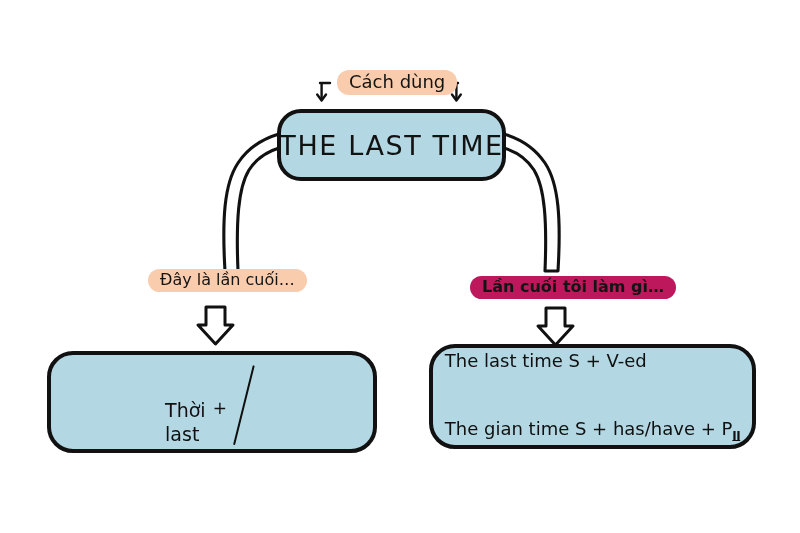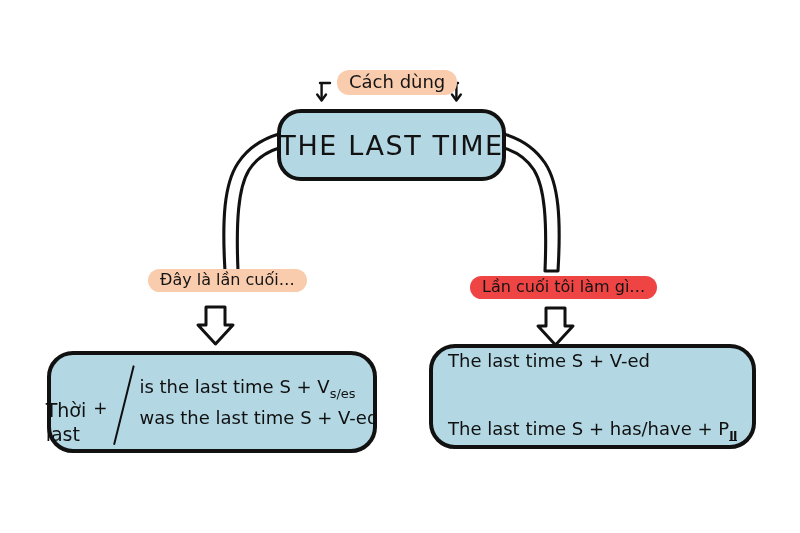--- a/index.html
+++ b/index.html
@@ -143,21 +143,22 @@
   #label-left-branch {
     left: 148px;
     top: 269px;
     font-size: 16px;
     background: #f9ccae;
   }
   #label-right-branch {
     left: 470px;
     top: 276px;
     font-size: 16px;
-    background: #ef4444;
+    background: #be185d;
+    font-weight: bold;
   }
 </style>
 </head>
 <body>
 
 <div id="diagram">
 
   <svg class="svg-layer" viewBox="0 0 800 533">
 
     <path d="M225,271 C222,220 224,184 238,163 C248,148 262,139 279,134
@@ -194,29 +195,25 @@
   </div>
 
   <div class="node" id="node-left">
     <div class="formula-block">
       <div class="time-col">
         <span>Thời</span>
         <span>last</span>
       </div>
       <span class="plus-sign">+</span>
       <span class="slash-mark"></span>
-      <div class="lines-col">
-        <span><span>is the last time S + V</span><sub class="sub-sm">s/es</sub></span>
-        <span><span>was the last time S + V-ed</span></span>
-      </div>
     </div>
   </div>
 
   <div class="node" id="node-right">
     <div class="formula-block">
       <div class="lines-col centered">
         <span><span>The last time S + V-ed</span></span>
-        <span><span>The last time S + has/have + P</span><sub class="pp">II</sub></span>
+        <span><span>The gian time S + has/have + P</span><sub class="pp">II</sub></span>
       </div>
     </div>
   </div>
 
 </div>
 
 </body></html>

